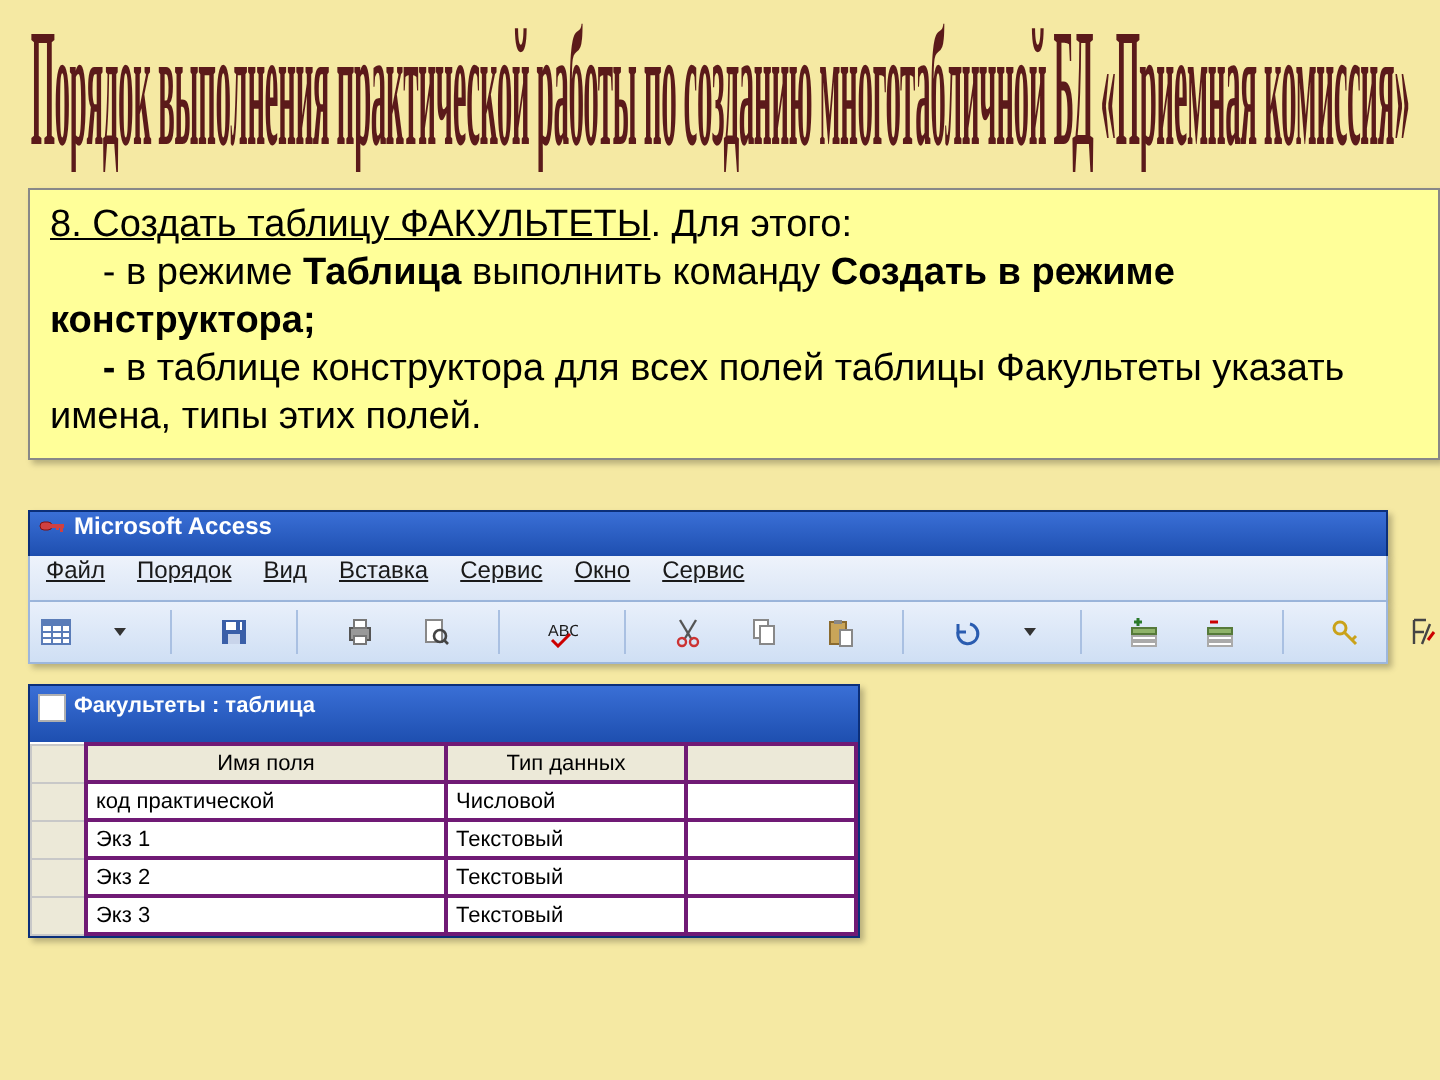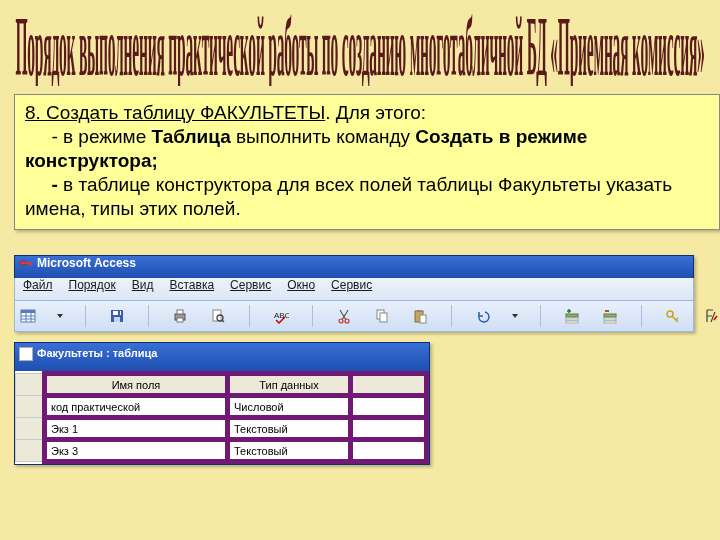--- a/index.html
+++ b/index.html
@@ -22,21 +22,21 @@
   .tbtn svg{display:block}
   .tsep{width:4px;height:22px;border-left:1px solid #a9c0e2;margin:0 2px}
   .dropdown-arrow{width:8px;height:22px;display:flex;align-items:center;justify-content:center}
   .dropdown-arrow::after{content:"";border-left:3px solid transparent;border-right:3px solid transparent;border-top:4px solid #333}
   .subwin{margin-top:10px;border:1px solid #0b2f7a;box-shadow:2px 2px 3px rgba(0,0,0,0.25);width:414px}
   .sub-titlebar{height:20px;background:linear-gradient(to bottom,#3a6fd6 0%,#1e4fb0 100%);display:flex;padding:4px 4px}
   .sub-icon{width:12px;height:12px;margin-right:4px;background:#fff;border:1px solid #b0b0b0}
   .sub-title{color:#fff;font-family:Tahoma,Arial,sans-serif;font-size:11px;font-weight:bold}
   .grid{background:#fff;font-family:Tahoma,Arial,sans-serif;font-size:11px;color:#000}
   .grid table{border-collapse:collapse;width:100%}
-  .grid th,.grid td{border:5px solid #701a75;height:17px;padding:0 4px;text-align:left;vertical-align:middle}
+  .grid th,.grid td{border:2px solid #701a75;height:17px;padding:0 4px;text-align:left;vertical-align:middle}
   .grid th{background:#ece9d8;font-weight:normal;text-align:center}
   .grid .rowhdr{width:18px;background:#ece9d8;border:1px solid #c8c8c8}
   .grid .col-name{width:170px}
   .grid .col-type{width:110px}
 </style>
 </head>
 <body>
 <div class="page">
 
 <div class="title-wrap">
@@ -239,20 +239,26 @@
                 <td></td>
               </tr>
         <tr>
                 <td class="rowhdr"></td>
                 <td>Экз 1</td>
                 <td>Текстовый</td>
                 <td></td>
               </tr>
         <tr>
                 <td class="rowhdr"></td>
+                <td>Экз 2</td>
+                <td>Текстовый</td>
+                <td></td>
+              </tr>
+        <tr>
+                <td class="rowhdr"></td>
                 <td>Экз 3</td>
                 <td>Текстовый</td>
                 <td></td>
               </tr>
       </tbody>
           </table>
     </div>
   </div>
 </div>
 

